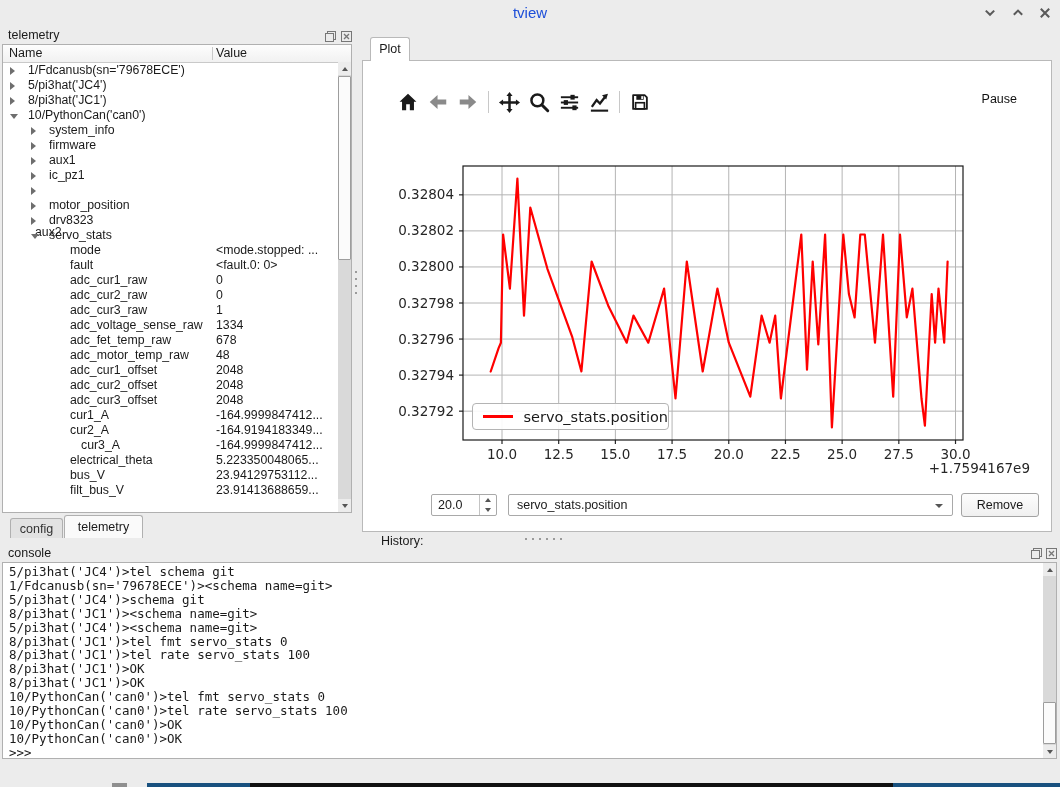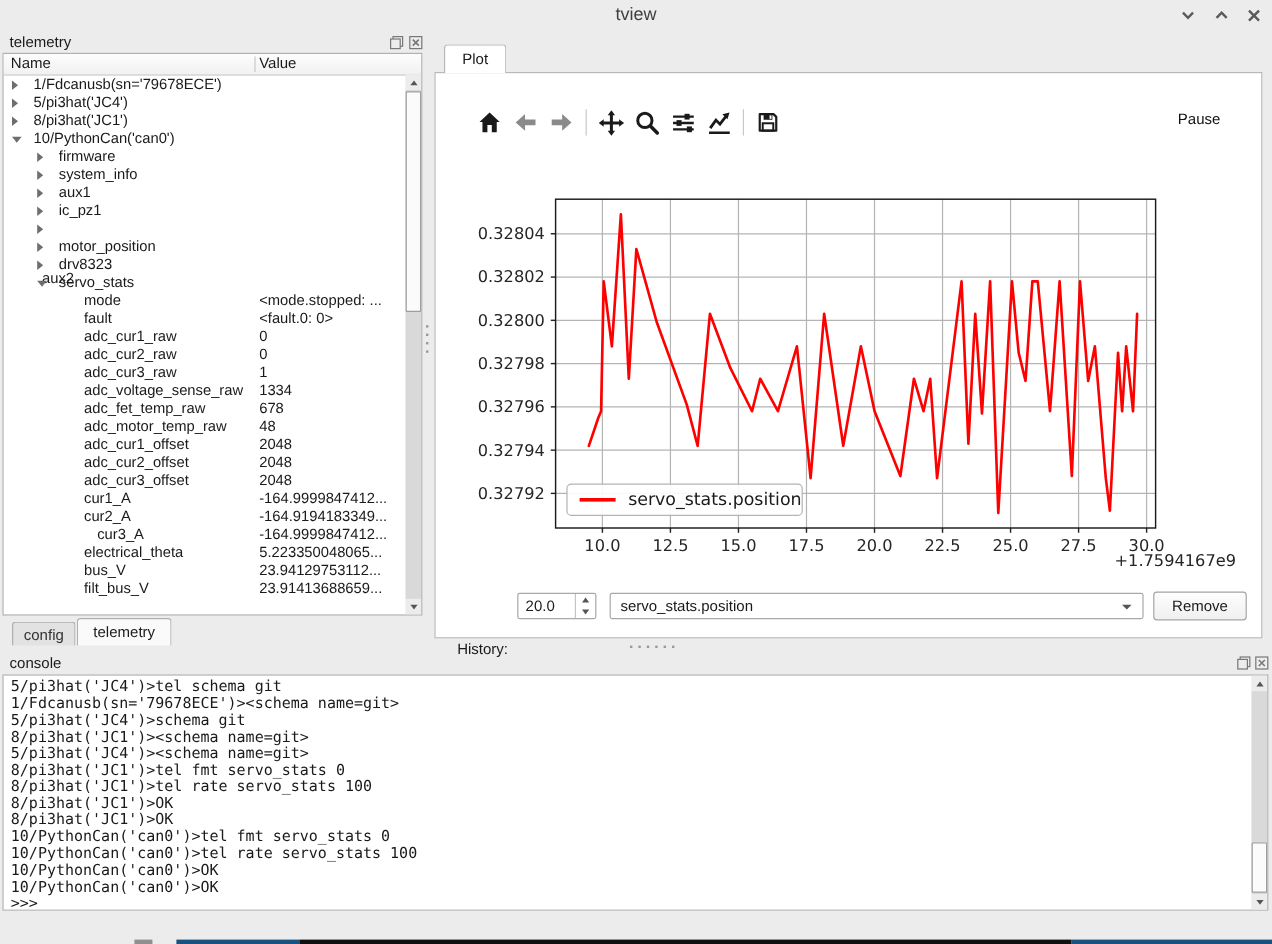--- a/index.html
+++ b/index.html
@@ -3,21 +3,21 @@
 <meta charset="utf-8">
 <style>
   html,body{margin:0;padding:0;}
   body{
     width:1060px;height:787px;position:relative;overflow:hidden;
     background:#ececec;font-family:"Liberation Sans",sans-serif;color:#1a1a1a;
     -webkit-font-smoothing:antialiased;
   }
   
   .titlebar{position:absolute;left:0;top:0;width:100%;height:26px;}
-  .win-title{position:absolute;left:0;right:0;top:4px;text-align:center;font-size:15px;color:#404040;}
+  .win-title{position:absolute;left:0;right:0;top:4px;text-align:center;font-size:15px;color:#1d4ed8;}
   .win-btn{position:absolute;top:7px;width:14px;height:12px;cursor:default;}
   .win-btn svg{display:block;}
   
   .dock-title{position:absolute;font-size:12.5px;color:#1a1a1a;}
   .dock-btn{position:absolute;width:13px;height:13px;}
   
   .tree{position:absolute;left:2px;top:44px;width:350px;height:469px;background:#fff;border:1px solid #b0b0b0;box-sizing:border-box;overflow:hidden;}
   .tree-header{position:absolute;left:0;top:0;right:0;height:17px;background:linear-gradient(#fdfdfd,#f1f1f1);border-bottom:1px solid #c9c9c9;font-size:12.5px;}
   .th-name{position:absolute;left:6px;top:1px;}
   .th-value{position:absolute;left:213px;top:1px;}
@@ -34,21 +34,21 @@
   .sbar .track{position:absolute;left:0;right:0;background:#d9d9d9;}
   .sbar .thumb{position:absolute;left:0;right:0;background:#fbfbfb;border:1px solid #9d9d9d;box-sizing:border-box;border-radius:1px;}
   .sb-arrow{position:absolute;left:0;width:100%;height:13px;background:#ececec;display:flex;align-items:center;justify-content:center;}
   .tri-up{width:0;height:0;border-bottom:4px solid #555;border-left:3.5px solid transparent;border-right:3.5px solid transparent;}
   .tri-down{width:0;height:0;border-top:4px solid #555;border-left:3.5px solid transparent;border-right:3.5px solid transparent;}
   
   .ltab{position:absolute;box-sizing:border-box;border:1px solid #b0b0b0;border-bottom:none;border-radius:3px 3px 0 0;font-size:12.5px;text-align:center;line-height:20px;}
   .ltab-inactive{background:#e2e2e2;color:#333;}
   .ltab-active{background:#fafafa;}
   
-  .plot-tab{position:absolute;left:370px;top:37px;width:52px;height:24px;background:#fff;border:1px solid #b9b9b9;border-bottom:none;border-radius:3px 3px 0 0;box-sizing:border-box;font-size:12.5px;text-align:center;line-height:22px;z-index:3;}
+  .plot-tab{position:absolute;left:370px;top:37px;width:40px;height:24px;background:#fff;border:1px solid #b9b9b9;border-bottom:none;border-radius:3px 3px 0 0;box-sizing:border-box;font-size:12.5px;text-align:center;line-height:22px;z-index:3;}
   .plot-pane{position:absolute;left:362px;top:60px;width:690px;height:472px;background:#fff;border:1px solid #b9b9b9;box-sizing:border-box;z-index:2;}
   .mtoolbar{position:absolute;left:30px;top:26px;height:30px;display:flex;align-items:center;}
   .tool-btn{width:30px;height:28px;display:flex;align-items:center;justify-content:center;border-radius:3px;}
   .tool-sep{width:1px;height:22px;background:#c8c8c8;margin:0 5px;}
   .pause-btn{position:absolute;right:34px;top:31px;font-size:12.5px;color:#111;}
   
   .figure{position:absolute;left:23px;top:62px;width:645px;height:357px;background:#fff;}
   .figure svg text{font-family:"DejaVu Sans",sans-serif;}
   .legend{position:absolute;left:86px;top:280px;width:197px;height:27px;background:rgba(255,255,255,.9);border:1px solid #b4b4b4;border-radius:4px;box-sizing:border-box;display:flex;align-items:center;font-size:14.5px;font-family:"DejaVu Sans",sans-serif;}
   .legend-line{width:34px;height:2.6px;margin:0 10px 0 10px;background:#f00;}
@@ -137,26 +137,26 @@
         <span class="tname" style="left: 25px;">8/pi3hat('JC1')</span>
         <span class="tval"></span>
       </div>
       <div class="tree-row">
         <span class="exp exp-e" style="left: 7px;"></span>
         <span class="tname" style="left: 25px;">10/PythonCan('can0')</span>
         <span class="tval"></span>
       </div>
       <div class="tree-row">
         <span class="exp exp-c" style="left: 28px;"></span>
+        <span class="tname" style="left: 46px;">system_info</span>
+        <span class="tval"></span>
+      </div>
+      <div class="tree-row">
+        <span class="exp exp-c" style="left: 28px;"></span>
         <span class="tname" style="left: 46px;">firmware</span>
-        <span class="tval"></span>
-      </div>
-      <div class="tree-row">
-        <span class="exp exp-c" style="left: 28px;"></span>
-        <span class="tname" style="left: 46px;">system_info</span>
         <span class="tval"></span>
       </div>
       <div class="tree-row">
         <span class="exp exp-c" style="left: 28px;"></span>
         <span class="tname" style="left: 46px;">aux1</span>
         <span class="tval"></span>
       </div>
       <div class="tree-row">
         <span class="exp exp-c" style="left: 28px;"></span>
         <span class="tname" style="left: 46px;">ic_pz1</span>

